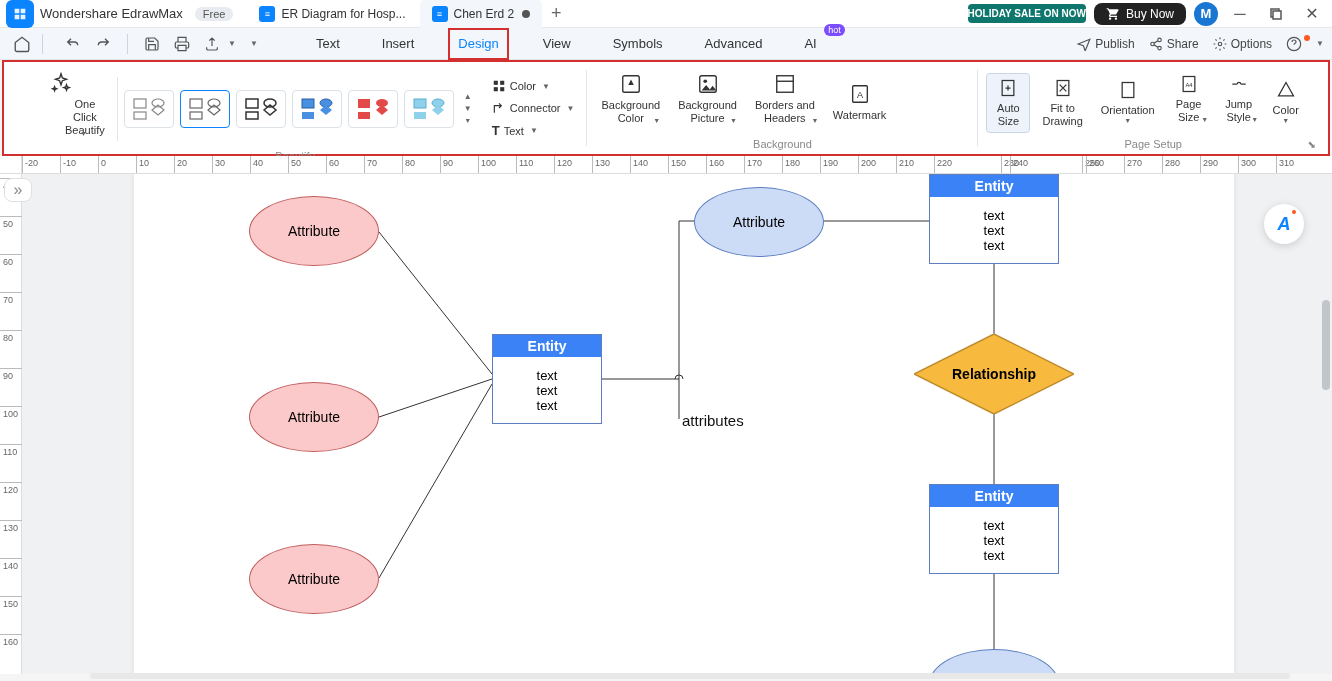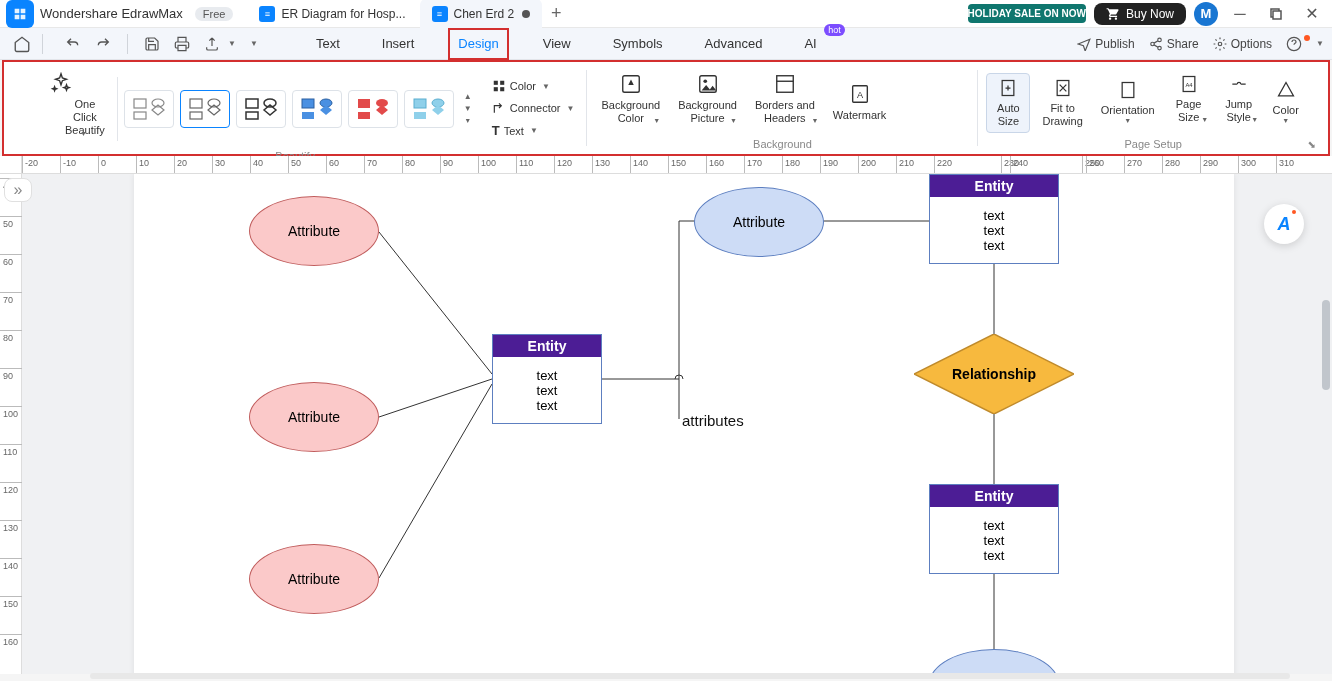--- a/index.html
+++ b/index.html
@@ -67,21 +67,21 @@
 .collapse-btn { position: absolute; top: 4px; left: 4px; width: 28px; height: 24px; background: #fff; border: 1px solid #e0e0e0; border-radius: 8px; display: flex; align-items: center; justify-content: center; color: #888; cursor: pointer; z-index: 10; }
 .ruler-left-wrap { position: relative; width: 22px; }
 
 .canvas { flex: 1; background: #f0f1f3; position: relative; overflow: hidden; }
 .page { position: absolute; left: 112px; top: 0; width: 1100px; height: 700px; background: #fff; box-shadow: 0 0 6px rgba(0,0,0,0.08); }
 
 
 .attr-ellipse { position: absolute; width: 130px; height: 70px; border: 1.5px solid #c05d5d; background: #fbc9c9; border-radius: 50%; display: flex; align-items: center; justify-content: center; font-size: 14px; color: #000; }
 .attr-ellipse.blue { border: 1.5px solid #5d7fc0; background: #cddcf6; }
 .entity-box { position: absolute; width: 110px; height: 90px; border: 1.5px solid #5d7fc0; background: #fff; display: flex; flex-direction: column; font-size: 13px; }
-.entity-head { background: #4c1d95; color: #fff; text-align: center; padding: 3px 0; font-weight: bold; font-size: 14px;}
+.entity-head { background: #3b82f6; color: #fff; text-align: center; padding: 3px 0; font-weight: bold; font-size: 14px;}
 .entity-body { flex: 1; display: flex; flex-direction: column; align-items: center; justify-content: center; gap: 0; font-size: 13px; }
 .diamond-label { position: absolute; top: 0; left: 0; width: 100%; height: 100%; display: flex; align-items: center; justify-content: center; font-size: 14px; font-weight: bold; color: #000; }
 .canvas-text { position: absolute; font-size: 15px; color: #111; }
 .line { stroke: #333; stroke-width: 1; fill: none; }
 
 
 .ai-float { position: absolute; right: 28px; top: 204px; width: 40px; height: 40px; background: #fff; border-radius: 50%; box-shadow: 0 2px 8px rgba(0,0,0,0.15); display: flex; align-items: center; justify-content: center; cursor: pointer; color: #0a84ff; font-weight: bold; }
 
 .scrollbar-v { position: absolute; right: 2px; top: 300px; width: 8px; height: 90px; background: #c1c6cc; border-radius: 4px; }
 .scrollbar-h { position: absolute; bottom: 2px; left: 90px; width: 1200px; height: 6px; background: #e8e8e8; border-radius: 3px; }

